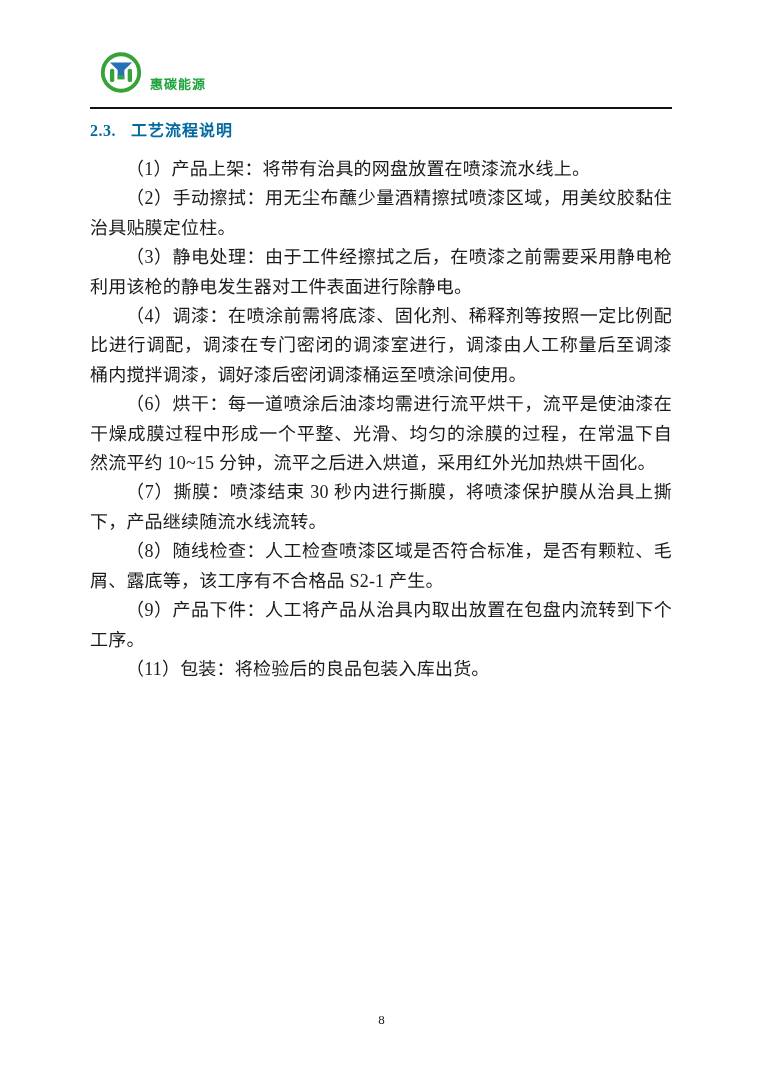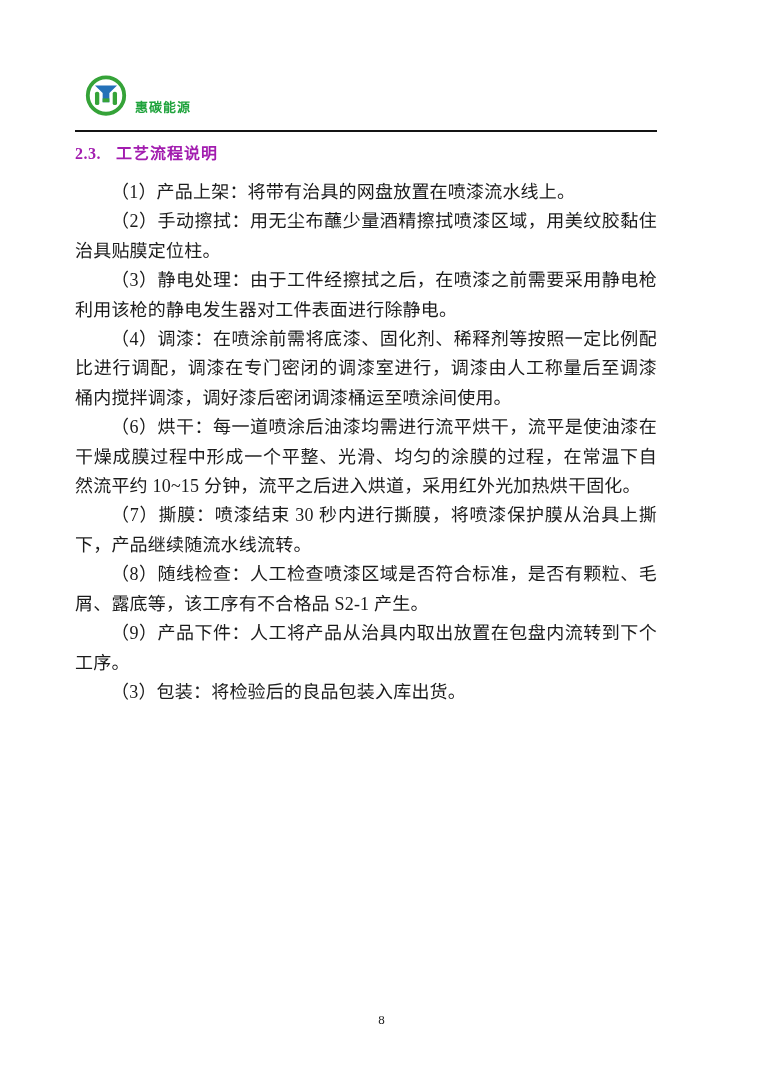--- a/index.html
+++ b/index.html
@@ -10,24 +10,23 @@
   body {
     width: 763px;
     height: 1080px;
     position: relative;
     font-family: "Liberation Serif", "DejaVu Serif", serif;
     color: #1b1b1b;
     overflow: hidden;
   }
   .page {
     position: absolute;
-    left: 75px;
+    left: 90px;
     top: 0;
     width: 582px;
-    margin-top: 23px;
   }
   
   .header-row {
     position: relative;
     margin-top: 50px;
     height: 48px;
   }
   .logo-group {
     position: absolute;
     left: 8px;
@@ -57,21 +56,21 @@
     margin-top: 9px;
     border: 0;
     border-top: 2px solid #141414;
     width: 100%;
   }
   
   .section-heading {
     margin-top: 5px;
     font-size: 16px;
     font-weight: bold;
-    color: #a21caf;
+    color: #0369a1;
     display: flex;
     align-items: baseline;
   }
   .section-number { letter-spacing: 0.5px; }
   .section-title { margin-left: 15px; letter-spacing: 1px; }
   
   .body-text {
     margin-top: 14px;
   }
   .body-text p {
@@ -121,18 +120,18 @@
 
   <div class="body-text">
     <p>（1）产品上架：将带有治具的网盘放置在喷漆流水线上。</p>
     <p>（2）手动擦拭：用无尘布蘸少量酒精擦拭喷漆区域，用美纹胶黏住治具贴膜定位柱。</p>
     <p>（3）静电处理：由于工件经擦拭之后，在喷漆之前需要采用静电枪利用该枪的静电发生器对工件表面进行除静电。</p>
     <p>（4）调漆：在喷涂前需将底漆、固化剂、稀释剂等按照一定比例配比进行调配，调漆在专门密闭的调漆室进行，调漆由人工称量后至调漆桶内搅拌调漆，调好漆后密闭调漆桶运至喷涂间使用。</p>
     <p>（6）烘干：每一道喷涂后油漆均需进行流平烘干，流平是使油漆在干燥成膜过程中形成一个平整、光滑、均匀的涂膜的过程，在常温下自然流平约 10~15 分钟，流平之后进入烘道，采用红外光加热烘干固化。</p>
     <p>（7）撕膜：喷漆结束 30 秒内进行撕膜，将喷漆保护膜从治具上撕下，产品继续随流水线流转。</p>
     <p>（8）随线检查：人工检查喷漆区域是否符合标准，是否有颗粒、毛屑、露底等，该工序有不合格品 S2-1 产生。</p>
     <p>（9）产品下件：人工将产品从治具内取出放置在包盘内流转到下个工序。</p>
-    <p>（3）包装：将检验后的良品包装入库出货。</p>
+    <p>（11）包装：将检验后的良品包装入库出货。</p>
   </div>
 
 </div>
 
 <div class="page-number">8</div>
 
 </body></html>

